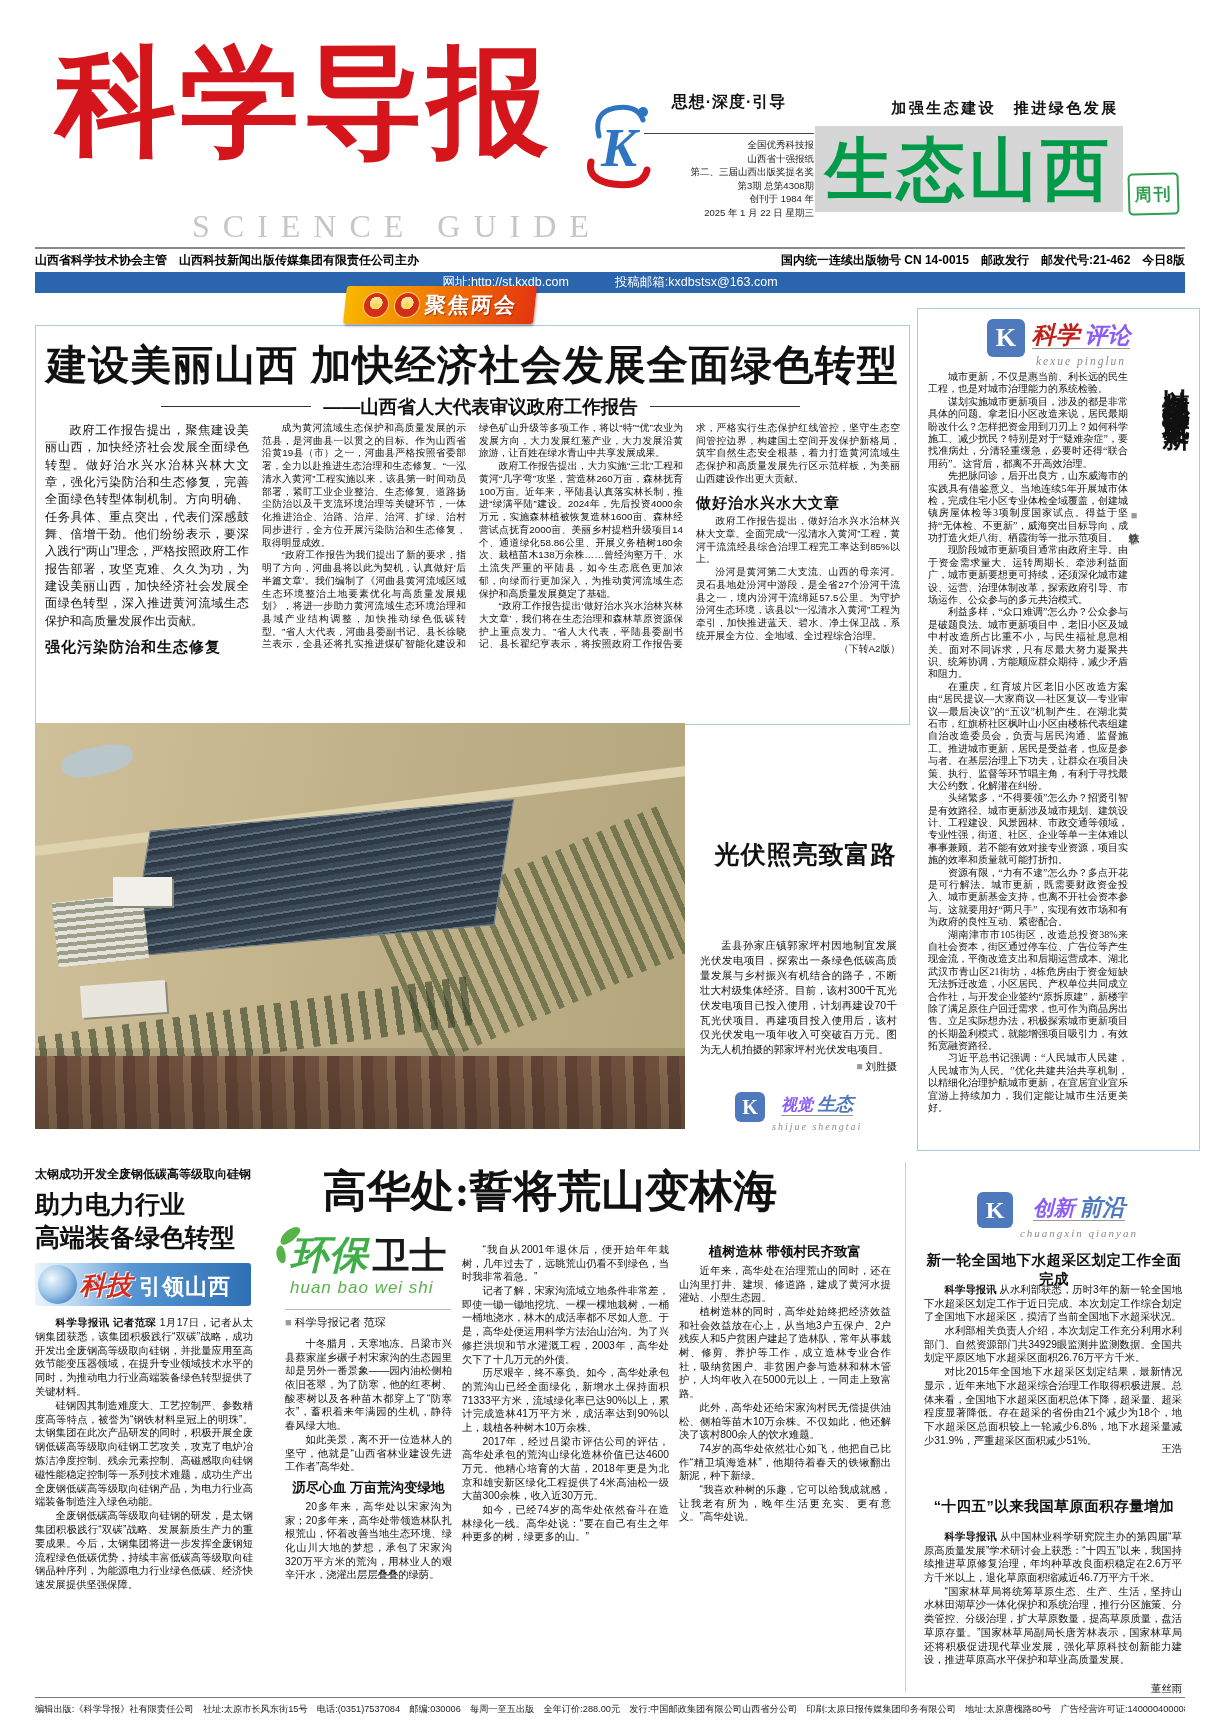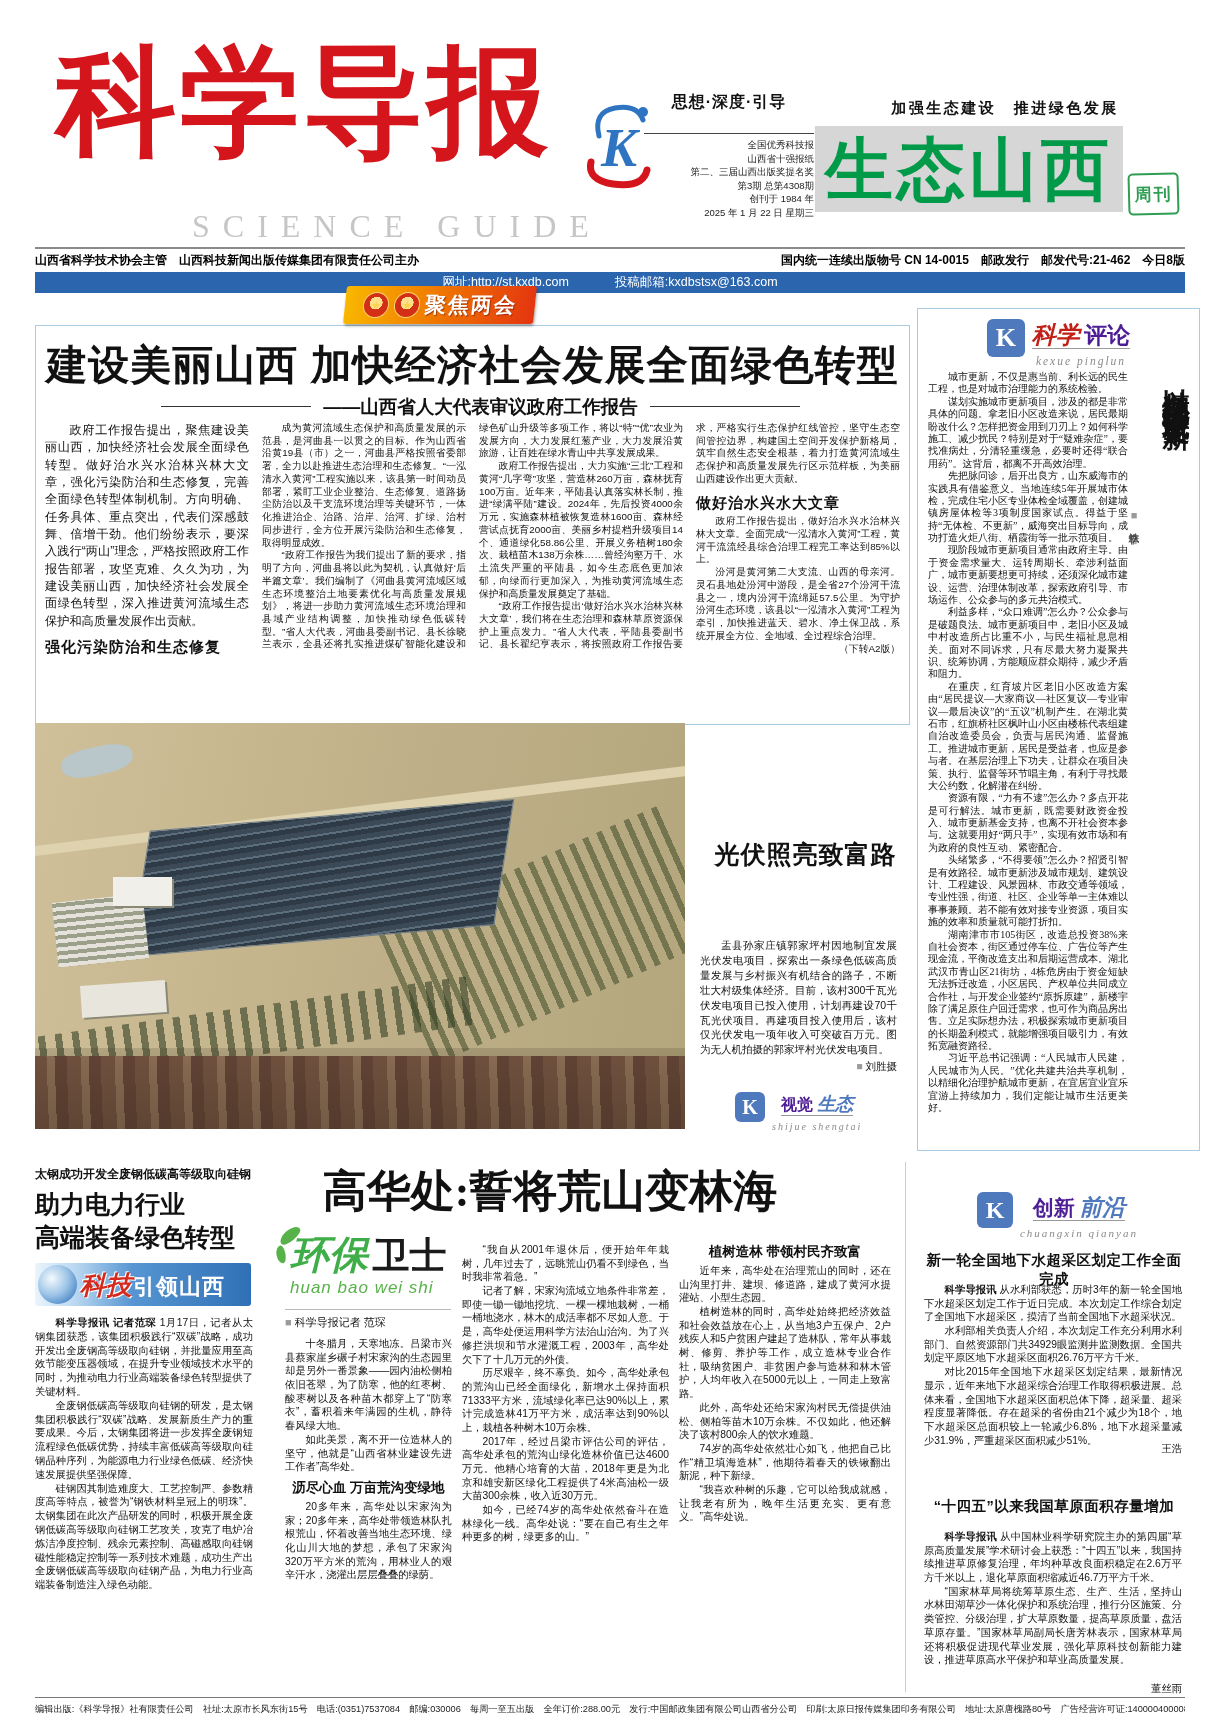--- a/index.html
+++ b/index.html
@@ -51,21 +51,21 @@
   
   .comm-box{left:917px;top:308px;width:281px;height:841px;border:1px solid #abcbe3;}
   .logo-row{display:flex;align-items:flex-start;justify-content:center;gap:7px;}
   .comm-logo{position:absolute;left:0;top:10px;width:100%;}
   .ksq{background:#4e79bd;color:#fff;font-weight:900;border-radius:6px;display:flex;align-items:center;
        justify-content:center;font-family:"Liberation Serif",serif;}
   .logo-right{text-align:center;}
   .logo-main{border-bottom:1px solid #999;padding-bottom:2px;white-space:nowrap;}
   .cal-red{color:#c02018;font-family:"Liberation Serif",serif;font-style:italic;font-weight:900;}
   .cal-blue{color:#4e79bd;font-family:"Liberation Serif",serif;font-style:italic;font-weight:900;}
-  .logo-black{font-weight:900;color:#4c1d95;}
+  .logo-black{font-weight:900;color:#8b5cf6;font-style:italic;}
   .pinyin{color:#8a8a8a;font-style:italic;letter-spacing:2px;font-family:"Liberation Serif",serif;}
   .comm-body{position:absolute;left:10px;top:62px;width:200px;height:768px;overflow:hidden;
              font-family:"Liberation Serif",serif;font-size:10px;line-height:1.24;text-align:justify;}
   .comm-body p{margin:0;text-indent:2em;}
   .v-title{position:absolute;left:240px;top:58px;height:690px;writing-mode:vertical-rl;
            font-size:27px;font-weight:900;letter-spacing:3px;}
   .v-author{position:absolute;left:208px;top:200px;writing-mode:vertical-rl;font-size:11px;color:#444;}
   .v-author .sq{color:#9a9a9a;}
 
   
@@ -96,21 +96,21 @@
 
   
   .kicker{left:35px;top:1166px;width:218px;font-size:12px;font-weight:600;letter-spacing:0;}
   .steel-headline{left:35px;top:1188px;width:218px;font-size:25px;font-weight:900;line-height:1.3;}
   .tech-banner{left:35px;top:1263px;width:216px;height:43px;border-radius:3px;
                background:linear-gradient(90deg,#eaf4fc 0%,#bcd9f2 18%,#5796d2 45%,#2f6fb5 100%);}
   .globe{position:absolute;left:3px;top:2px;width:39px;height:39px;border-radius:50%;
          background:radial-gradient(circle at 35% 35%,#f4f9fd,#9fc6e8 45%,#4a86c6 82%);}
   .tech-red{position:absolute;left:45px;top:5px;font-size:26px;font-weight:900;font-style:italic;color:#d42a1d;
             font-family:"Liberation Serif",serif;text-shadow:1px 1px 0 #fff,-1px -1px 0 #fff;}
-  .tech-white{position:absolute;left:98px;top:9px;font-size:22px;font-weight:900;color:#fff;letter-spacing:1px;}
+  .tech-white{position:absolute;left:104px;top:9px;font-size:22px;font-weight:900;color:#fff;letter-spacing:1px;}
   .steel-body{left:35px;top:1316px;width:218px;height:376px;overflow:hidden;font-size:10.3px;line-height:1.34;text-align:justify;}
   .steel-body p{margin:0;text-indent:2em;}
   .lead-b{font-weight:900;}
 
   
   .forest-headline{left:270px;top:1162px;width:560px;text-align:center;font-size:44px;font-weight:900;
                    font-family:"Liberation Serif",serif;letter-spacing:0;}
   .hb-logo{left:290px;top:1228px;width:180px;height:72px;}
   .hb-green{font-size:39px;font-weight:900;font-style:italic;color:#3fae49;font-family:"Liberation Serif",serif;}
   .hb-black{font-size:37px;font-weight:900;color:#1a1a1a;font-family:"Liberation Serif",serif;}
@@ -231,22 +231,22 @@
         </span>
       </div>
     </div>
     <div class="comm-body">
         <p>城市更新，不仅是惠当前、利长远的民生工程，也是对城市治理能力的系统检验。</p>
         <p>谋划实施城市更新项目，涉及的都是非常具体的问题。拿老旧小区改造来说，居民最期盼改什么？怎样把资金用到刀刃上？如何科学施工、减少扰民？特别是对于“疑难杂症”，要找准病灶，分清轻重缓急，必要时还得“联合用药”。这背后，都离不开高效治理。</p>
         <p>先把脉问诊，后开出良方，山东威海市的实践具有借鉴意义。当地连续5年开展城市体检，完成住宅小区专业体检全域覆盖，创建城镇房屋体检等3项制度国家试点。得益于坚持“无体检、不更新”，威海突出目标导向，成功打造火炬八街、栖霞街等一批示范项目。</p>
         <p>现阶段城市更新项目通常由政府主导。由于资金需求量大、运转周期长、牵涉利益面广，城市更新要想更可持续，还须深化城市建设、运营、治理体制改革，探索政府引导、市场运作、公众参与的多元共治模式。</p>
         <p>利益多样，“众口难调”怎么办？公众参与是破题良法。城市更新项目中，老旧小区及城中村改造所占比重不小，与民生福祉息息相关。面对不同诉求，只有尽最大努力凝聚共识、统筹协调，方能顺应群众期待，减少矛盾和阻力。</p>
         <p>在重庆，红育坡片区老旧小区改造方案由“居民提议—大家商议—社区复议—专业审议—最后决议”的“五议”机制产生。在湖北黄石市，红旗桥社区枫叶山小区由楼栋代表组建自治改造委员会，负责与居民沟通、监督施工。推进城市更新，居民是受益者，也应是参与者。在基层治理上下功夫，让群众在项目决策、执行、监督等环节唱主角，有利于寻找最大公约数，化解潜在纠纷。</p>
+        <p>头绪繁多，“不得要领”怎么办？招贤引智是有效路径。城市更新涉及城市规划、建筑设计、工程建设、风景园林、市政交通等领域，专业性强，街道、社区、企业等单一主体难以事事兼顾。若不能有效对接专业资源，项目实施的效率和质量就可能打折扣。</p>
         <p>资源有限，“力有不逮”怎么办？多点开花是可行解法。城市更新，既需要财政资金投入、城市更新基金支持，也离不开社会资本参与。这就要用好“两只手”，实现有效市场和有为政府的良性互动、紧密配合。</p>
-        <p>头绪繁多，“不得要领”怎么办？招贤引智是有效路径。城市更新涉及城市规划、建筑设计、工程建设、风景园林、市政交通等领域，专业性强，街道、社区、企业等单一主体难以事事兼顾。若不能有效对接专业资源，项目实施的效率和质量就可能打折扣。</p>
         <p>湖南津市市105街区，改造总投资38%来自社会资本，街区通过停车位、广告位等产生现金流，平衡改造支出和后期运营成本。湖北武汉市青山区21街坊，4栋危房由于资金短缺无法拆迁改造，小区居民、产权单位共同成立合作社，与开发企业签约“原拆原建”，新楼宇除了满足原住户回迁需求，也可作为商品房出售。立足实际想办法，积极探索城市更新项目的长期盈利模式，就能增强项目吸引力，有效拓宽融资路径。</p>
         <p>习近平总书记强调：“人民城市人民建，人民城市为人民。”优化共建共治共享机制，以精细化治理护航城市更新，在宜居宜业宜乐宜游上持续加力，我们定能让城市生活更美好。</p>
       </div>
     <div class="v-title">以精细化治理护航城市更新</div>
     <div class="v-author"><span class="sq">■</span> <span>李铁林</span></div>
   </div>
 
   <div class="abs photo">
     <div class="ph ph-pond"></div>
     <div class="ph ph-road"></div>
@@ -283,22 +283,22 @@
     <div>高端装备绿色转型</div>
   </div>
   <div class="abs tech-banner">
     <span class="globe"></span>
     <span class="tech-red">科技</span>
     <span class="tech-white">引领山西</span>
   </div>
   <div class="abs steel-body">
     <p><b class="lead-b">科学导报讯  记者范琛  </b><span>1月17日，记者从太钢集团获悉，该集团积极践行“双碳”战略，成功开发出全废钢高等级取向硅钢，并批量应用至高效节能变压器领域，在提升专业领域技术水平的同时，为推动电力行业高端装备绿色转型提供了关键材料。</span></p>
     <div>
+        <p>硅钢因其制造难度大、工艺控制严、参数精度高等特点，被誉为“钢铁材料皇冠上的明珠”。太钢集团在此次产品研发的同时，积极开展全废钢低碳高等级取向硅钢工艺攻关，攻克了电炉冶炼洁净度控制、残余元素控制、高磁感取向硅钢磁性能稳定控制等一系列技术难题，成功生产出全废钢低碳高等级取向硅钢产品，为电力行业高端装备制造注入绿色动能。</p>
         <p>全废钢低碳高等级取向硅钢的研发，是太钢集团积极践行“双碳”战略、发展新质生产力的重要成果。今后，太钢集团将进一步发挥全废钢短流程绿色低碳优势，持续丰富低碳高等级取向硅钢品种序列，为能源电力行业绿色低碳、经济快速发展提供坚强保障。</p>
-        <p>硅钢因其制造难度大、工艺控制严、参数精度高等特点，被誉为“钢铁材料皇冠上的明珠”。太钢集团在此次产品研发的同时，积极开展全废钢低碳高等级取向硅钢工艺攻关，攻克了电炉冶炼洁净度控制、残余元素控制、高磁感取向硅钢磁性能稳定控制等一系列技术难题，成功生产出全废钢低碳高等级取向硅钢产品，为电力行业高端装备制造注入绿色动能。</p>
       </div>
   </div>
 
   <div class="abs forest-headline">高华处:誓将荒山变林海</div>
   <div class="abs hb-logo">
     <span class="leaf leaf1"></span>
     <span class="leaf leaf2"></span>
     <span class="hb-green">环保</span>
     <span class="hb-black">卫士</span>
     <div class="hb-pinyin">huan bao wei shi</div>

